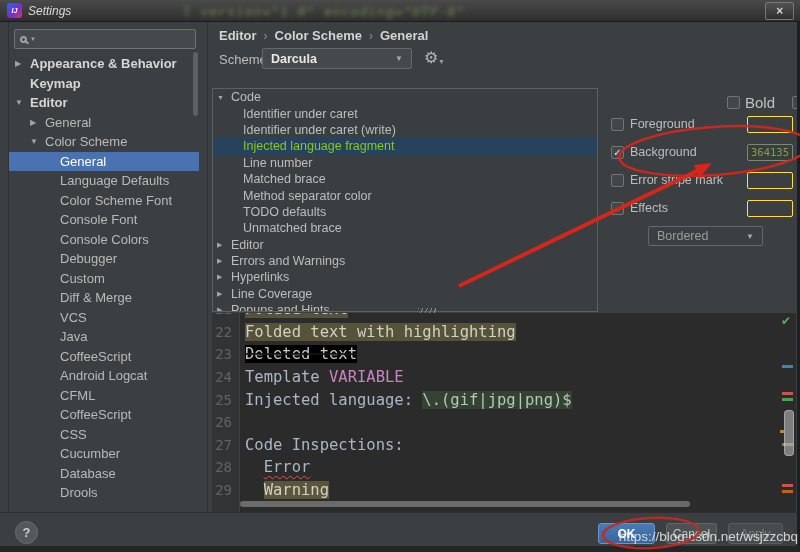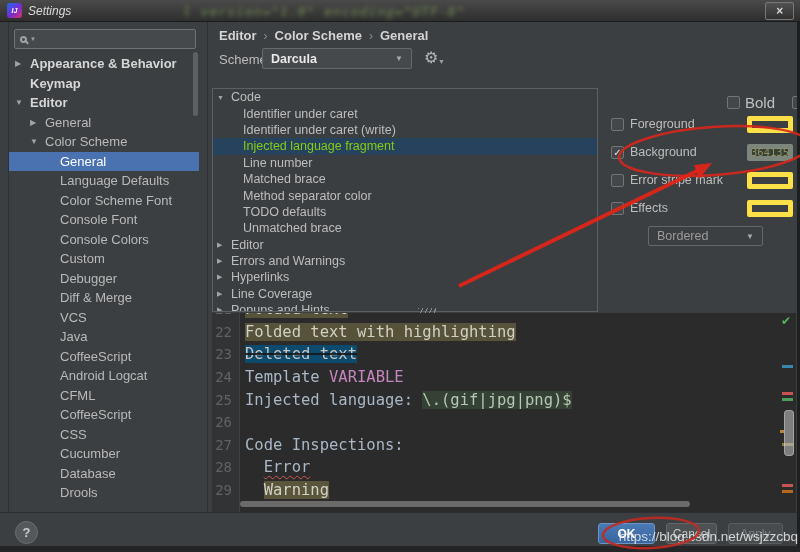--- a/index.html
+++ b/index.html
@@ -55,38 +55,38 @@
   
   .attr-panel{position:absolute;left:608px;top:88px;width:188px;height:226px;}
   .cb{width:13px;height:13px;border:1px solid #717577;border-radius:2px;background:#43474a;flex:none;
       display:flex;align-items:center;justify-content:center;font-size:10px;color:#e2e2e2;cursor:pointer;}
   .fs-row{position:absolute;left:75px;top:6px;display:flex;align-items:center;font-size:15px;color:#c0c0c0;margin-left:44px;}
   .fs-row .cb{margin-right:5px;}
   .fs-gap{width:17px;}
   .attr-row{position:absolute;left:3px;height:18px;display:flex;align-items:center;font-size:12.5px;color:#bdbdbd;width:182px;}
   .attr-row .cb{margin-right:6px;}
   .attr-label{flex:1;}
-  .attr-field{width:46px;height:17px;border:5px solid #fde047;border-radius:2px;flex:none;
+  .attr-field{width:46px;height:17px;border:1px solid #fde047;border-radius:2px;flex:none;
               display:flex;align-items:center;justify-content:center;
               font-family:"DejaVu Sans Mono",monospace;font-size:10.5px;cursor:pointer;}
   .effects-dd{position:absolute;left:40px;top:138px;width:115px;height:20px;border:1px solid #64686a;border-radius:2px;
               display:flex;align-items:center;padding:0 8px;color:#9b9b9b;font-size:12.5px;cursor:pointer;}
   
   .grip{position:absolute;left:418px;top:308px;width:18px;height:5px;z-index:3;
         background:repeating-linear-gradient(115deg,#8d8d8d 0 1px,transparent 1px 4px);}
   .preview{position:absolute;left:212px;top:313px;width:584px;height:199px;background:#2b2b2b;overflow:hidden;}
   .gutter-col{position:absolute;left:0;top:0;width:28px;height:199px;background:#313335;border-right:1px solid #404244;}
   .pv-lines{position:absolute;left:0;top:0;margin-top:-15px;width:570px;}
   .pv-line{display:flex;height:22.6px;align-items:center;
            font-family:"DejaVu Sans Mono",monospace;font-size:15.5px;white-space:pre;}
   .pv-num{width:28px;flex:none;text-align:right;padding-right:8px;color:#606366;font-size:14px;}
   .pv-code{padding-left:5px;}
   .sg-plain{color:#a9b7c6;}
   .sg-folded{background:#56533a;color:#d2d0c3;}
-  .sg-deleted{background:#0c4a6e;color:#c9c5bf;text-decoration:line-through;
+  .sg-deleted{background:#000000;color:#c9c5bf;text-decoration:line-through;
               text-decoration-color:rgba(25,20,18,.85);text-decoration-thickness:2px;}
   .sg-tvar{color:#c586c0;}
   .sg-injected{background:#364135;color:#b2c9b2;text-align:right;}
   .sg-error{color:#a9b7c6;text-decoration:underline;text-decoration-style:wavy;
             text-decoration-color:#cf5b56;text-underline-offset:3px;text-decoration-thickness:1px;}
   .sg-warning{background:#5a563b;color:#d2d1c5;}
   .pv-check{position:absolute;left:781px;top:314px;color:#55b35b;font-size:12px;z-index:3;}
   .stripe-mark{position:absolute;left:782px;width:11px;height:3px;z-index:3;}
   .vthumb{position:absolute;left:784px;top:410px;width:10px;height:46px;background:rgba(195,195,195,.55);
           border:1px solid rgba(255,255,255,.3);border-radius:4px;z-index:4;cursor:pointer;}
@@ -160,25 +160,25 @@
       <div class="sb-row" style="padding-left: 36px;">
         <span class="tree-arrow"></span>
         <span>Console Font</span>
       </div>
       <div class="sb-row" style="padding-left: 36px;">
         <span class="tree-arrow"></span>
         <span>Console Colors</span>
       </div>
       <div class="sb-row" style="padding-left: 36px;">
         <span class="tree-arrow"></span>
+        <span>Debugger</span>
+      </div>
+      <div class="sb-row" style="padding-left: 36px;">
+        <span class="tree-arrow"></span>
         <span>Custom</span>
-      </div>
-      <div class="sb-row" style="padding-left: 36px;">
-        <span class="tree-arrow"></span>
-        <span>Debugger</span>
       </div>
       <div class="sb-row" style="padding-left: 36px;">
         <span class="tree-arrow"></span>
         <span>Diff &amp; Merge</span>
       </div>
       <div class="sb-row" style="padding-left: 36px;">
         <span class="tree-arrow"></span>
         <span>VCS</span>
       </div>
       <div class="sb-row" style="padding-left: 36px;">

